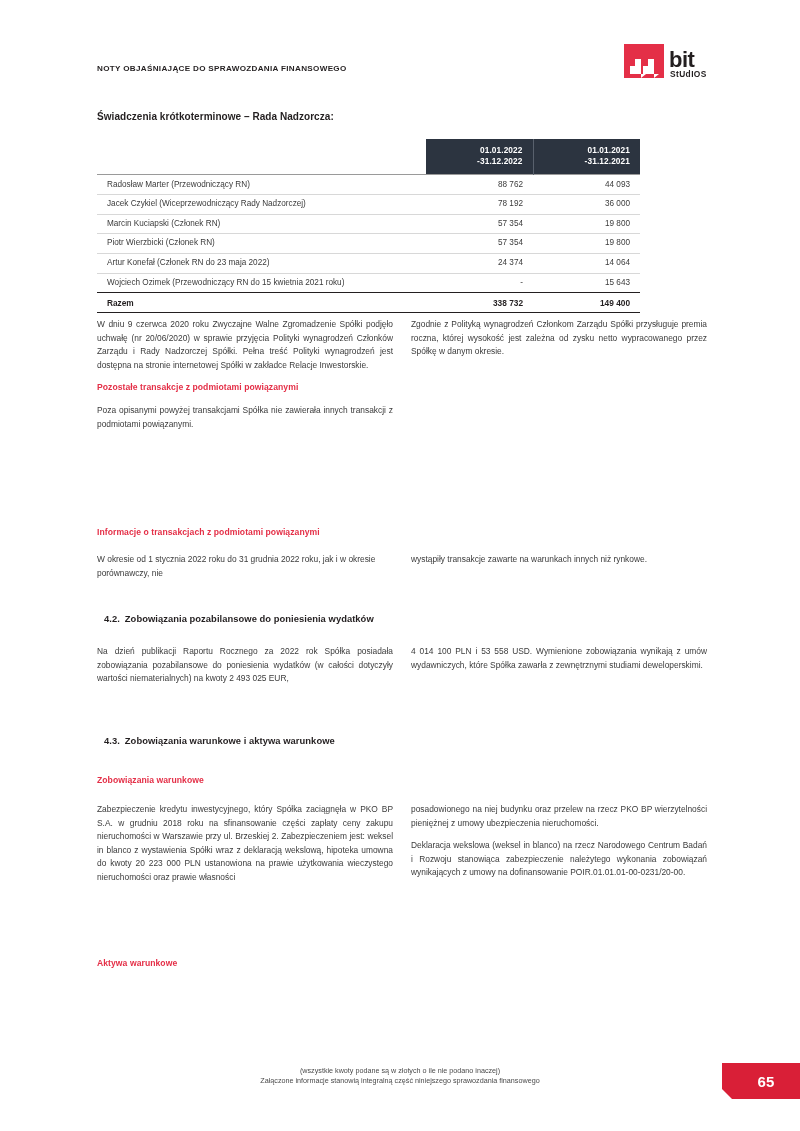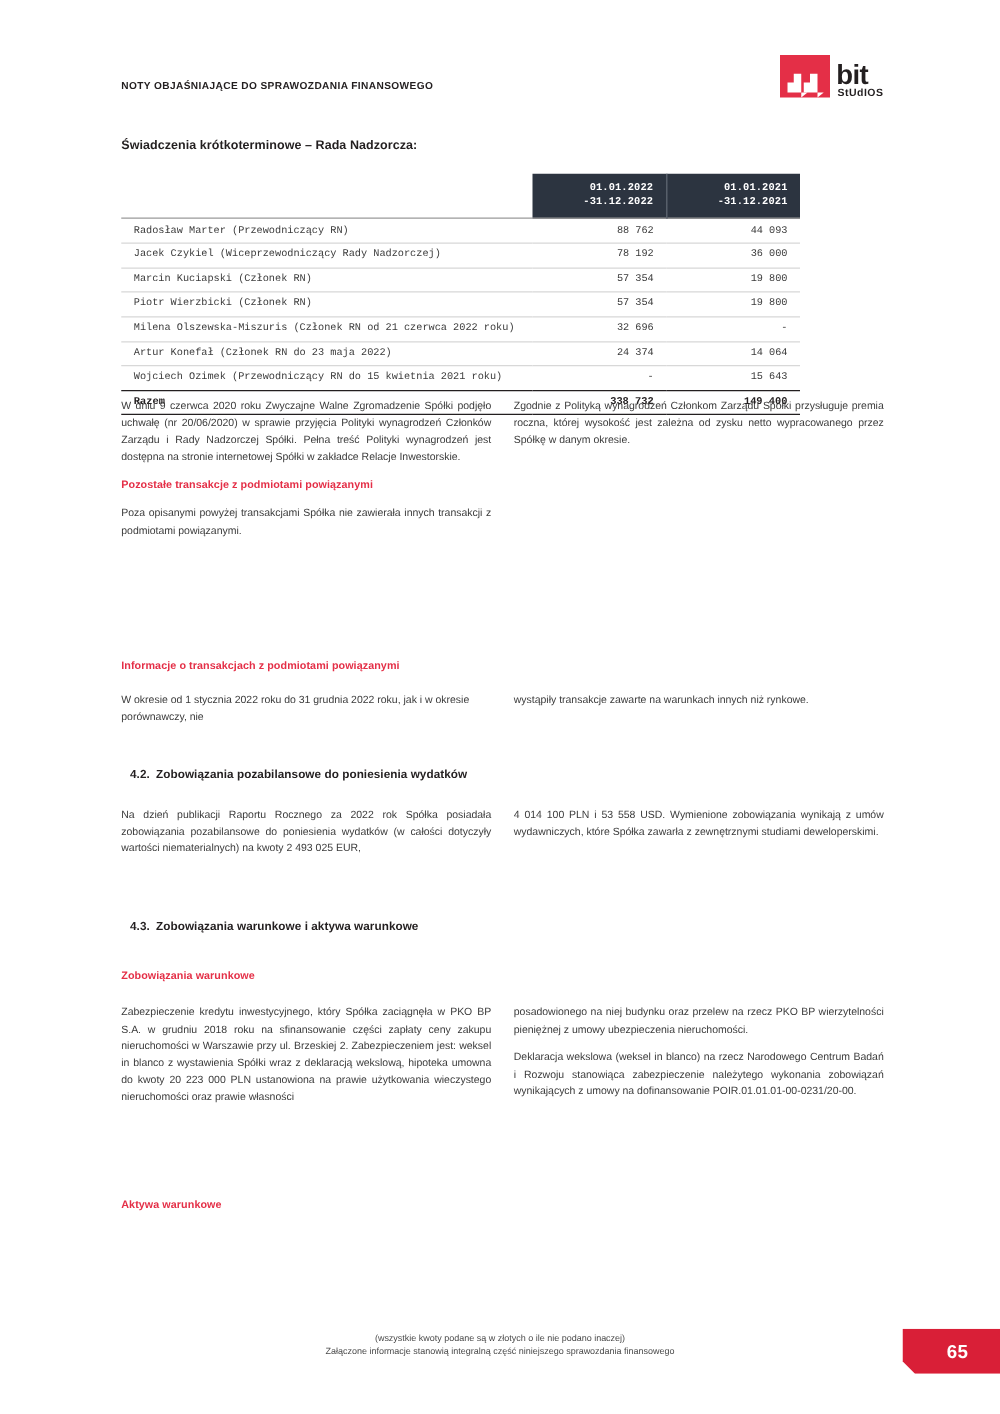--- a/index.html
+++ b/index.html
@@ -59,21 +59,20 @@
   .tbl-wrap {
     position: absolute;
     left: 97px;
     top: 139px;
     width: 543px;
   }
   table.fin {
     border-collapse: collapse;
     width: 100%;
     table-layout: fixed;
-    font-family: Liberation Mono, monospace;
   }
   table.fin col.c-name { width: 329px; }
   table.fin col.c-num  { width: 107px; }
 
   table.fin thead th {
     background: #2c3440;
     color: #ffffff;
     font-size: 8.3px;
     font-weight: bold;
     text-align: right;
@@ -267,25 +266,20 @@
           <td class="name">Marcin Kuciapski (Członek RN)</td>
           <td class="num">57 354</td>
           <td class="num">19 800</td>
         </tr>
         <tr>
           <td class="name">Piotr Wierzbicki (Członek RN)</td>
           <td class="num">57 354</td>
           <td class="num">19 800</td>
         </tr>
         <tr>
-          <td class="name">Milena Olszewska-Miszuris (Członek RN od 21 czerwca 2022 roku)</td>
-          <td class="num">32 696</td>
-          <td class="num">-</td>
-        </tr>
-        <tr>
           <td class="name">Artur Konefał (Członek RN do 23 maja 2022)</td>
           <td class="num">24 374</td>
           <td class="num">14 064</td>
         </tr>
         <tr>
           <td class="name">Wojciech Ozimek (Przewodniczący RN do 15 kwietnia 2021 roku)</td>
           <td class="num">-</td>
           <td class="num">15 643</td>
         </tr>
       </tbody>

